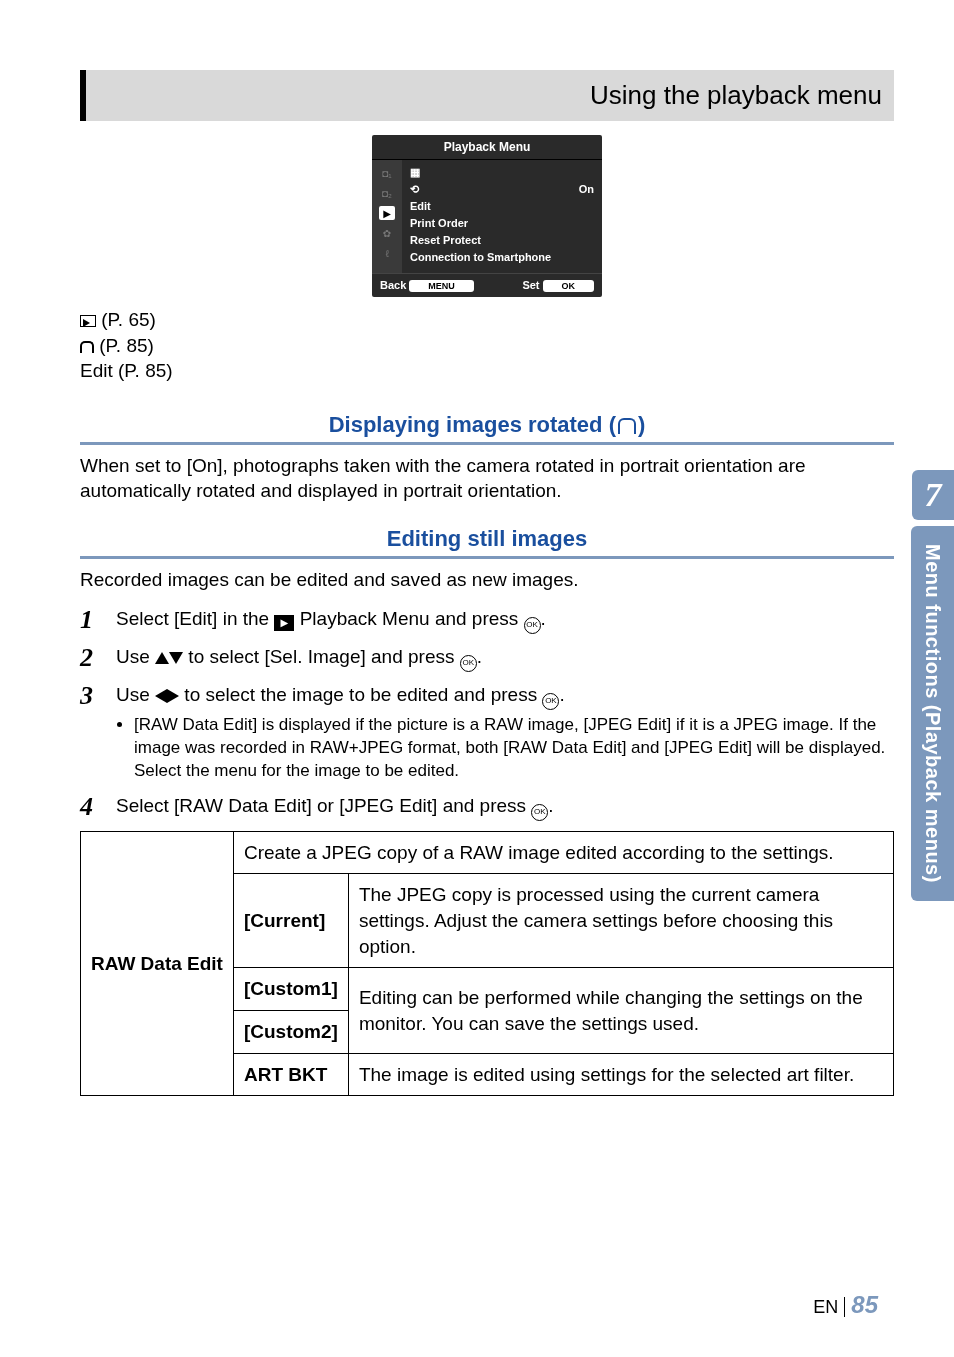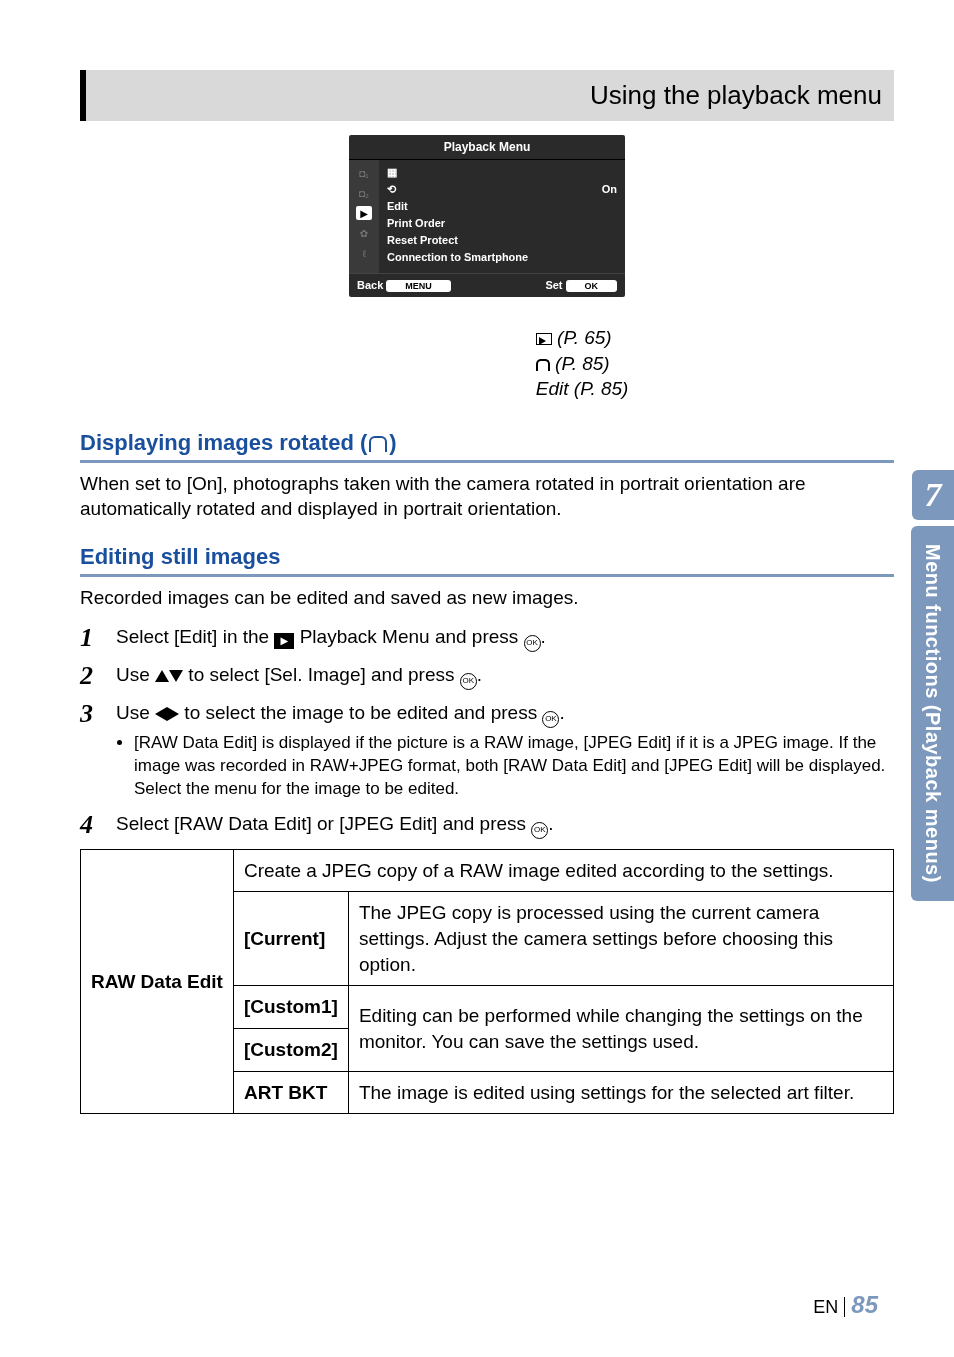--- a/index.html
+++ b/index.html
@@ -21,22 +21,22 @@
   .section-title {
     background: #d9d9d9;
     border-left: 6px solid #000;
     font-weight: normal;
     font-size: 26px;
     padding: 8px 12px;
     margin-bottom: 14px;
     text-align: right;
   }
   .menu-shot {
-    width: 276px;
-    margin: 0 auto 28px auto;
+    width: 230px;
+    margin: 0 auto 10px auto;
     background: #2a2a2a;
     color: #fff;
     border-radius: 2px;
     font-size: 12px;
   }
   .menu-title {
     text-align: center;
     font-weight: bold;
     padding: 4px 0;
     border-bottom: 1px solid #000;
@@ -90,38 +90,38 @@
     display: inline-block;
     background: #fff;
     color: #000;
     border-radius: 3px;
     font-size: 9px;
     padding: 0 19px;
     margin-left: 3px;
   }
   .cross-refs {
     display: flex;
-    justify-content: flex-end;
+    justify-content: flex-start;
     margin-top: 6px;
     margin-bottom: 26px;
-    font-style: italic;
   }
   .cross-left {
     flex: 0 0 44%;
   }
   .cross-right {
     flex: 0 0 56%;
   }
   .subheading {
     color: #1a4f9e;
     font-weight: bold;
     font-size: 22px;
     border-bottom: 3px solid #7c98bc;
     padding-bottom: 2px;
     margin: 20px 0 8px 0;
+    text-align: center;
   }
   .subheading .rot-icon {
     display: inline-block;
     vertical-align: -2px;
     width: 18px;
     height: 16px;
     border: 2px solid #1a4f9e;
     border-bottom: none;
     border-radius: 6px 6px 0 0;
     position: relative;

